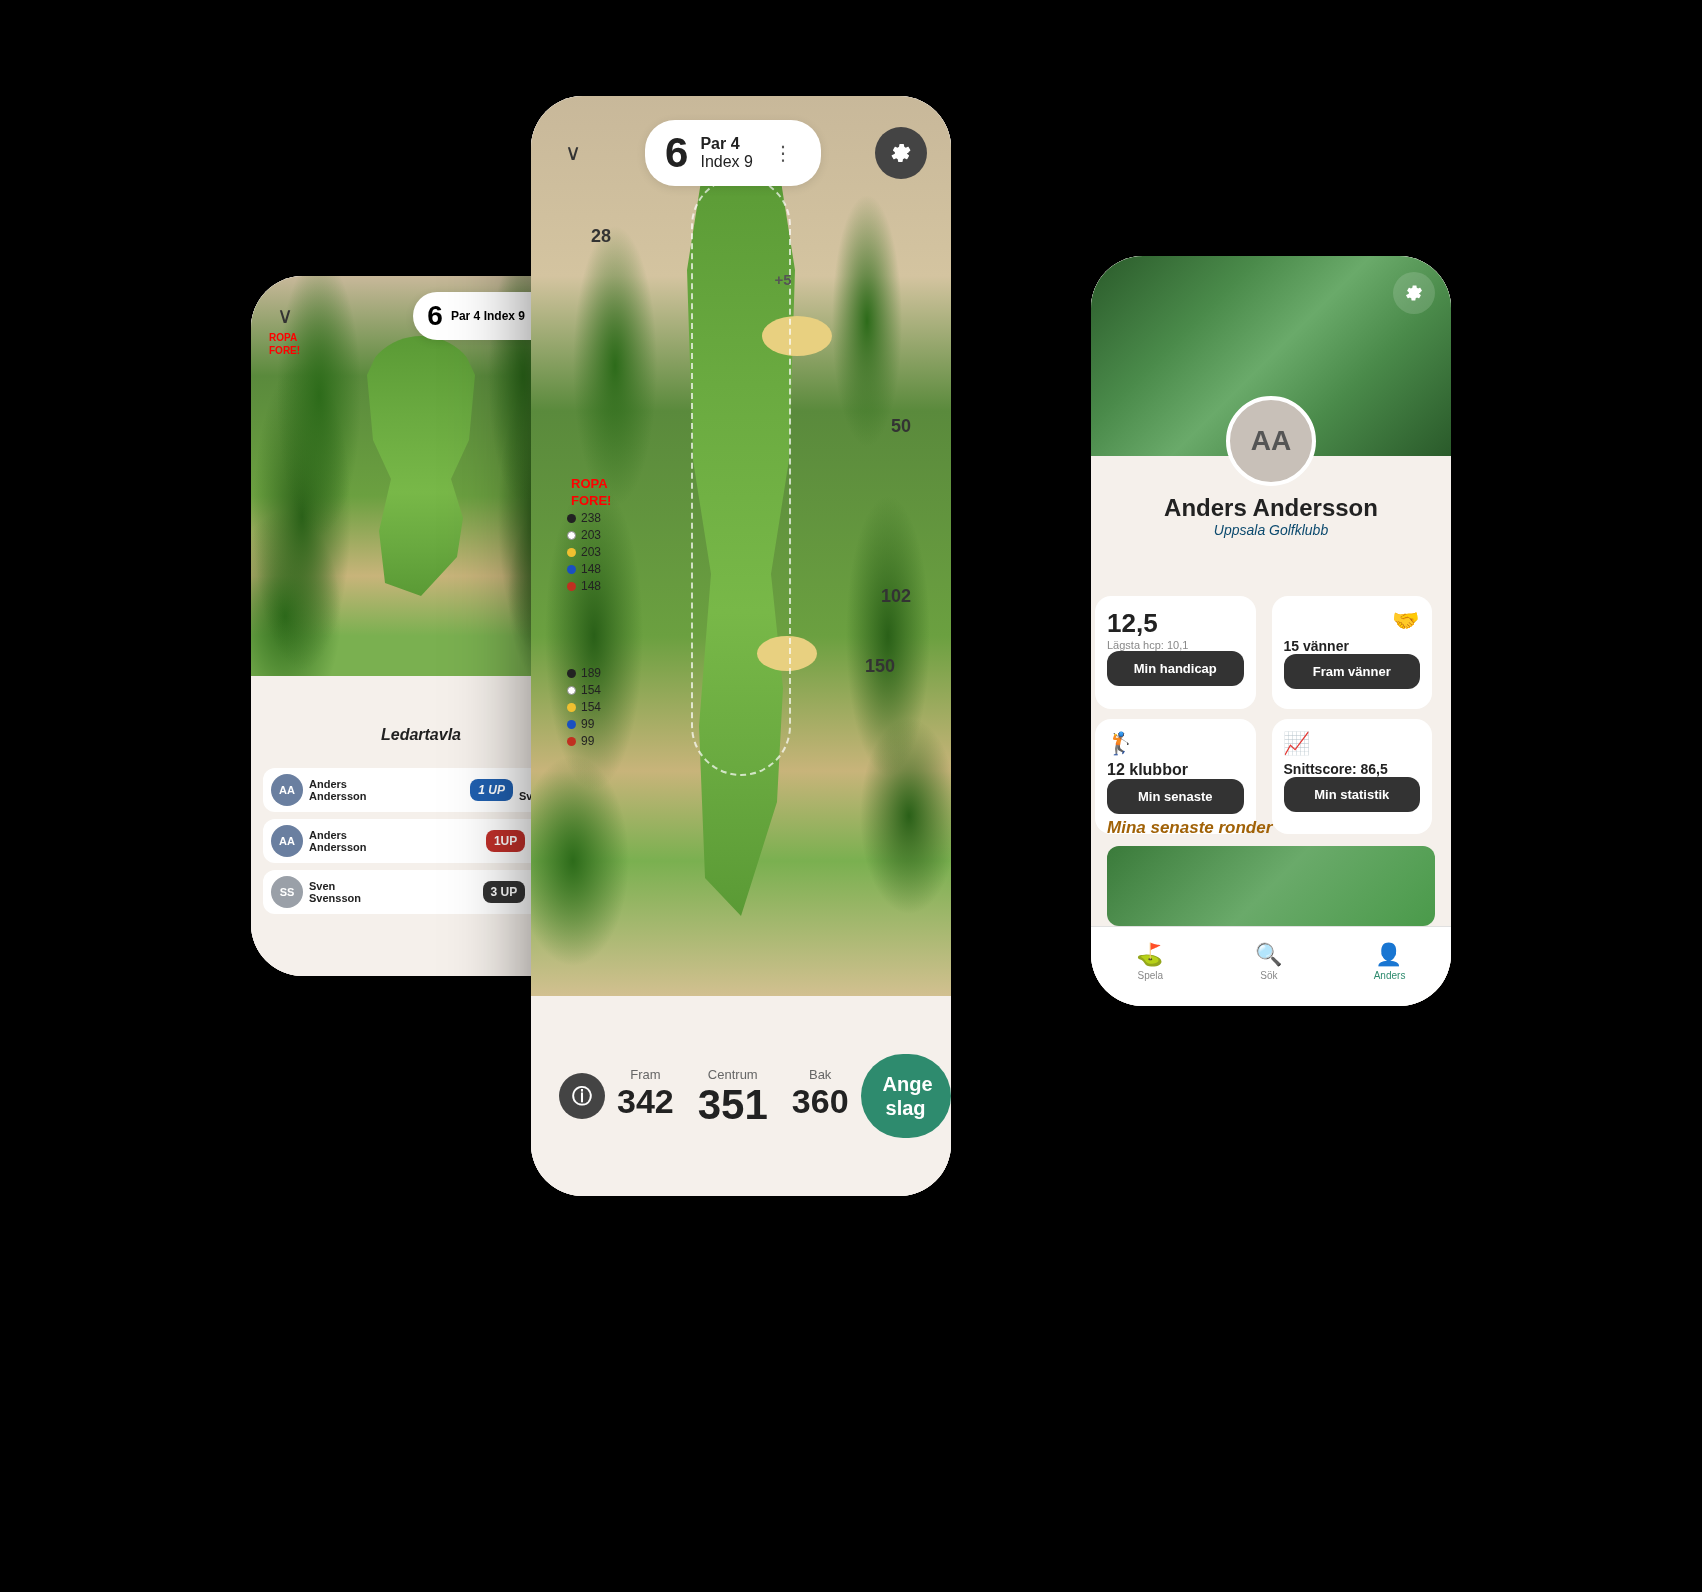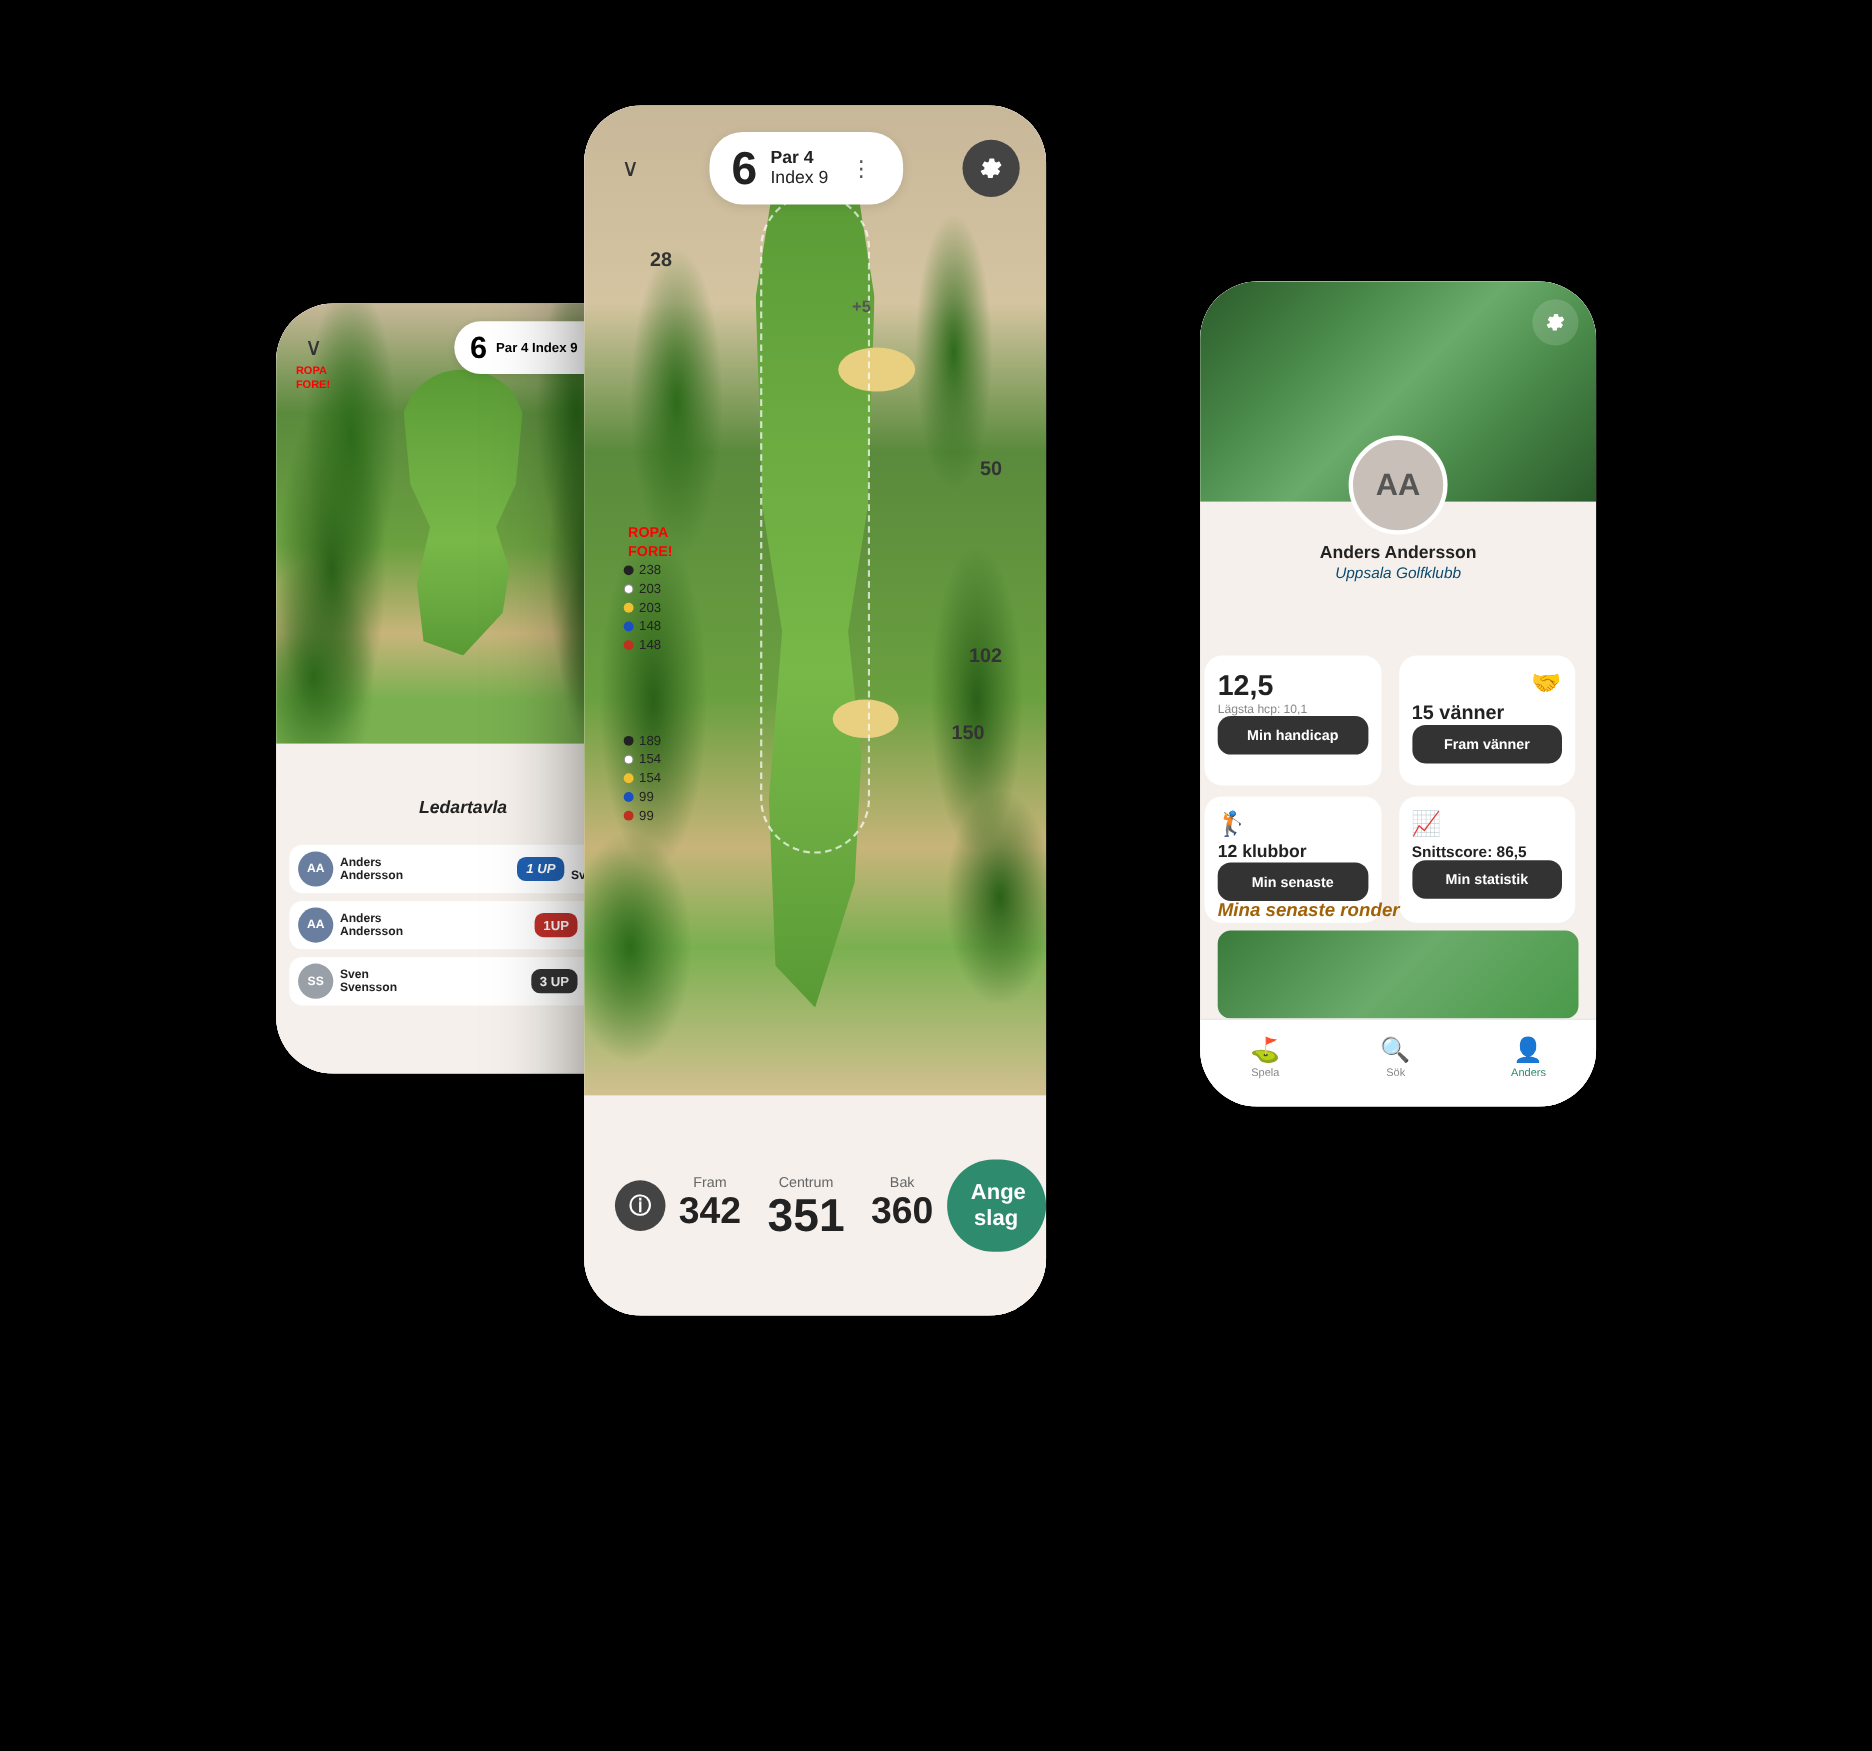--- a/index.html
+++ b/index.html
@@ -631,21 +631,21 @@
       align-items: center;
       justify-content: center;
       font-size: 28px;
       font-weight: 700;
       color: #555;
       border: 4px solid white;
     }
 
     .profile-name {
       margin-top: 8px;
-      font-size: 16px;
+      font-size: 24px;
       font-weight: 700;
       color: #222;
     }
 
     .profile-club {
       font-size: 14px;
       font-style: italic;
       color: #0c4a6e;
     }
 
@@ -1031,21 +1031,21 @@
             <div class="stat-value">12,5</div>
             <div class="stat-sub">Lägsta hcp: 10,1</div>
             <div class="action-btn">Min handicap</div>
           </div>
 
           <div class="stat-card">
             <div class="stat-with-icon">
               <div></div>
               <div class="stat-icon">🤝</div>
             </div>
-            <div class="stat-value" style="font-size:18px;">15 vänner</div>
+            <div class="stat-value" style="font-size:14px;">15 vänner</div>
             <div class="action-btn">Fram vänner</div>
           </div>
         </div>
 
         <div class="stats-row">
 
           <div class="stat-card">
             <div class="stat-icon">🏌️</div>
             <div class="stat-value" style="font-size:16px;">12 klubbor</div>
             <div class="action-btn">Min senaste</div>

